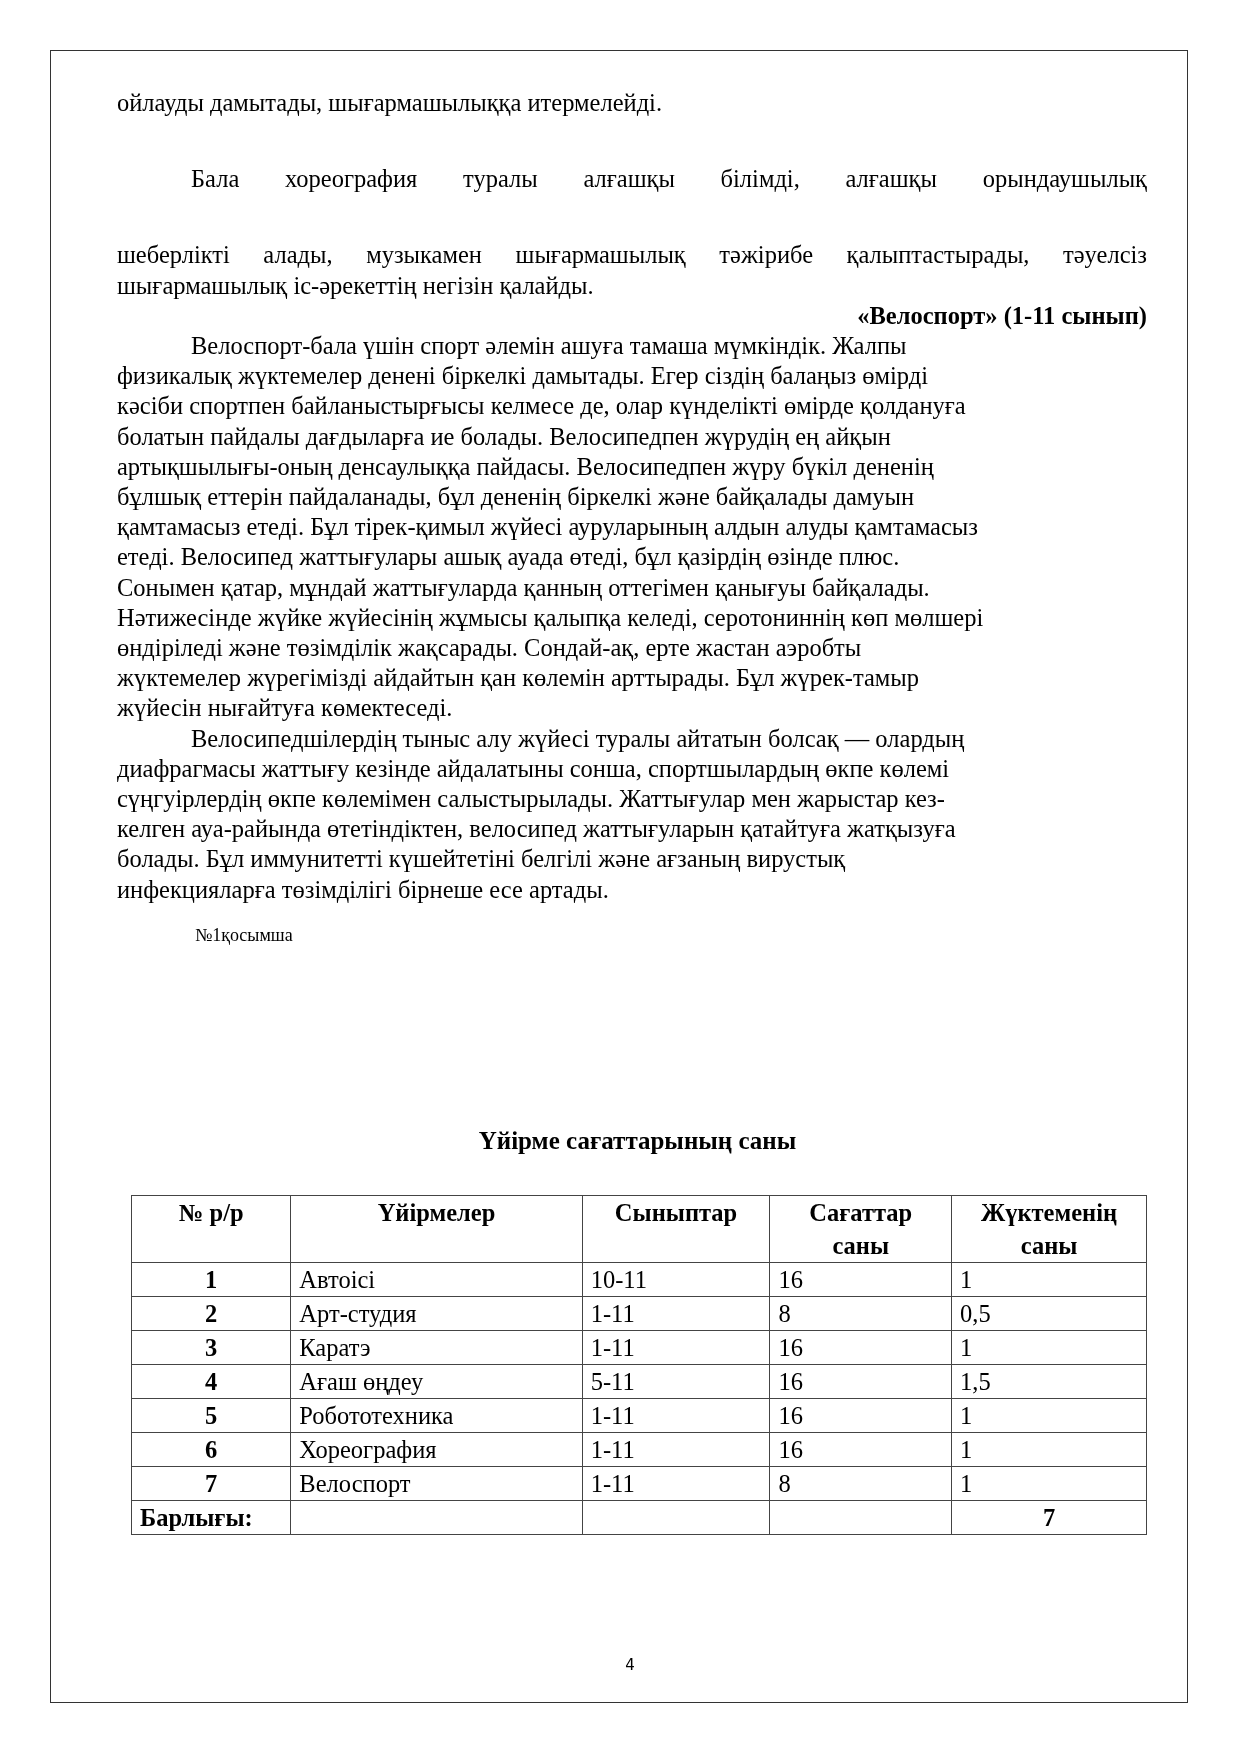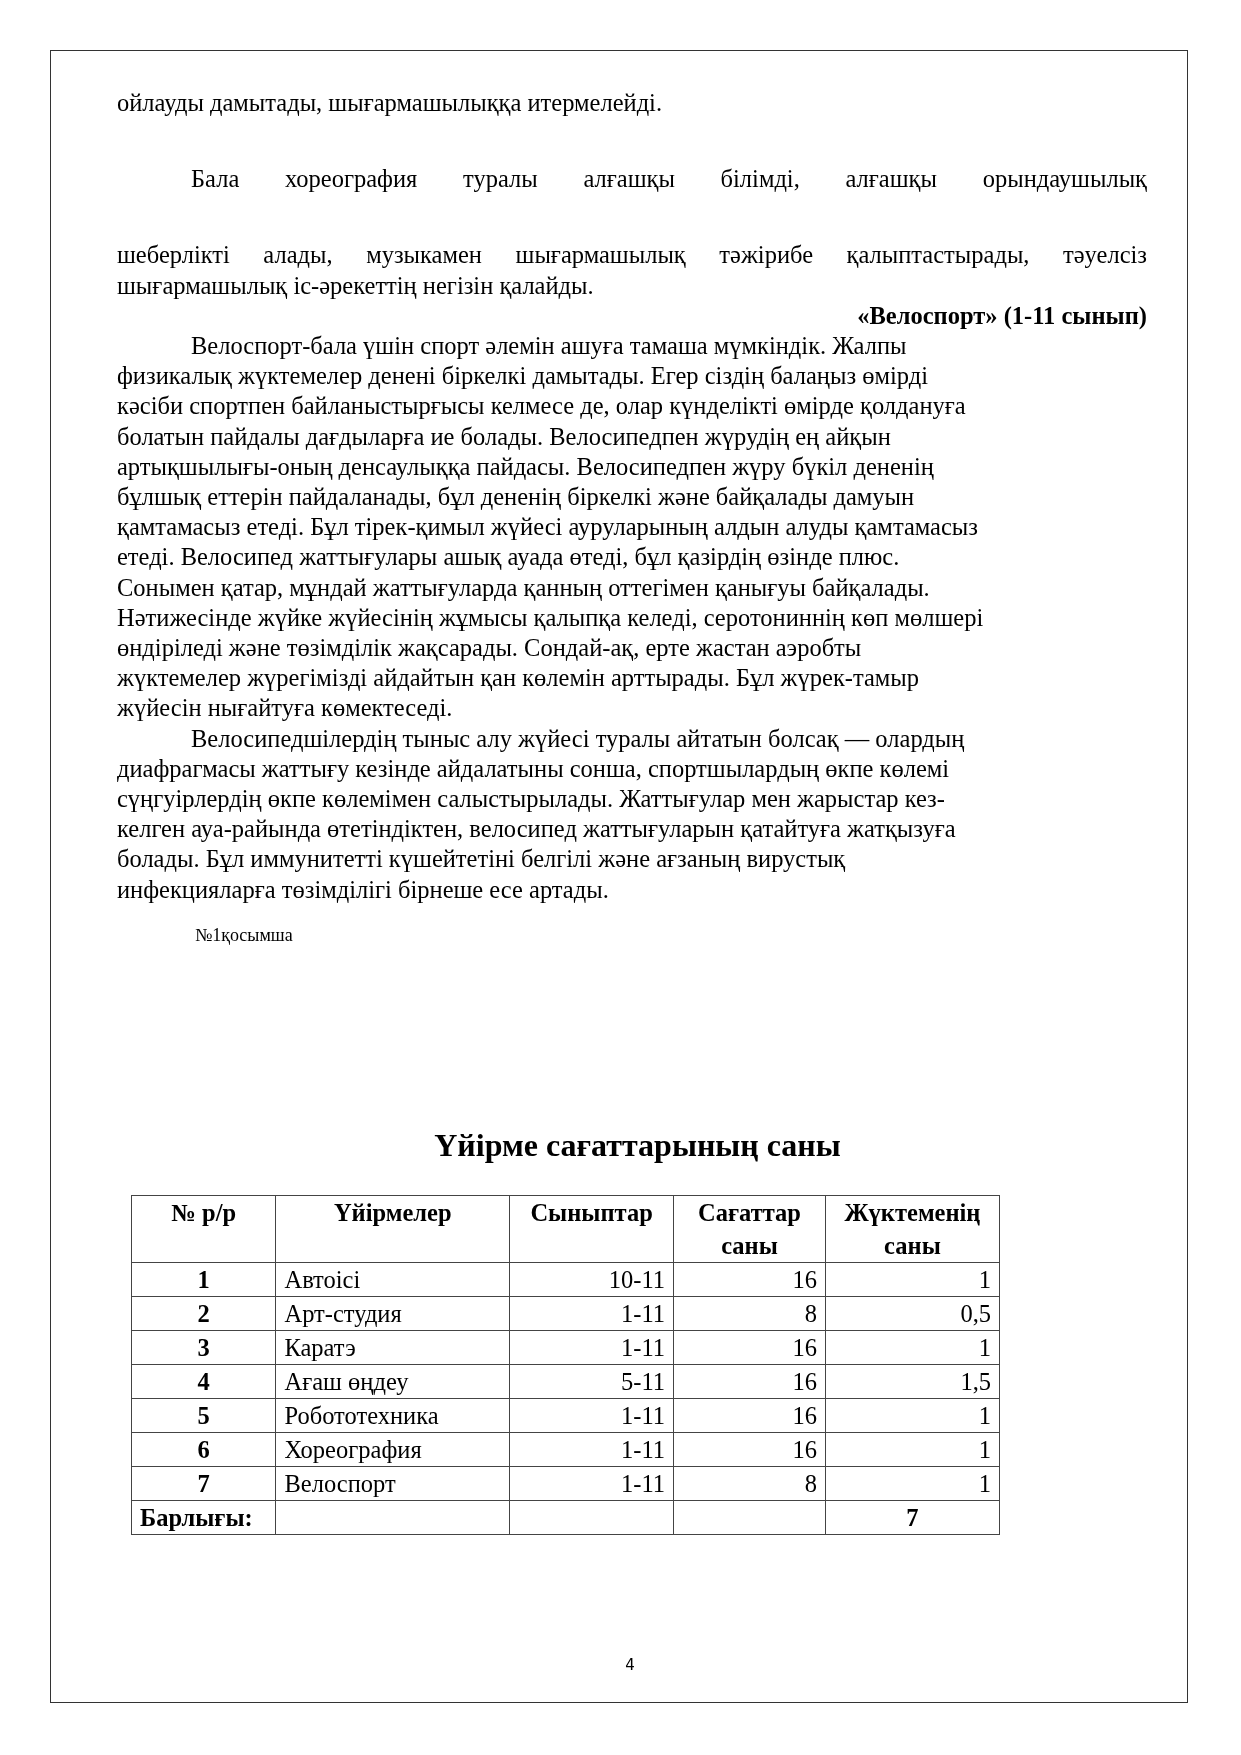--- a/index.html
+++ b/index.html
@@ -48,27 +48,27 @@
       top: 925px;
       font-size: 18px;
     }
     .table-title {
       position: absolute;
       left: 130px;
       width: 1015px;
       top: 1127px;
       text-align: center;
       font-weight: bold;
-      font-size: 32px;
+      font-size: 25px;
     }
     table.clubs {
       position: absolute;
       left: 131px;
       top: 1195px;
-      width: 869px;
+      width: 1016px;
       border-collapse: collapse;
       font-size: 24.5px;
     }
     table.clubs th, table.clubs td {
       border: 1.5px solid #444;
       padding: 0 8px;
       height: 33px;
       line-height: 33px;
       vertical-align: top;
     }
@@ -77,21 +77,21 @@
       text-align: center;
       line-height: 33px;
     }
     table.clubs th.c-no { width: 140px; }
     table.clubs th.c-name { width: 270px; }
     table.clubs th.c-grade { width: 168px; }
     table.clubs th.c-hours { width: 162px; }
     table.clubs th.c-load { width: 175px; }
     td.num { text-align: center; font-weight: bold; }
     td.name { text-align: left; margin-left: 43px; }
-    td.center { text-align: right; margin-top: 29px; }
+    td.center { text-align: left; margin-top: 29px; }
     td.total-label { font-weight: bold; text-align: left; padding-left: 4px; }
     td.total-value { font-weight: bold; text-align: center; }
     .page-number {
       position: absolute;
       left: 560px;
       width: 140px;
       top: 1656px;
       text-align: center;
       font-family: "DejaVu Sans", sans-serif;
       font-size: 15px;

